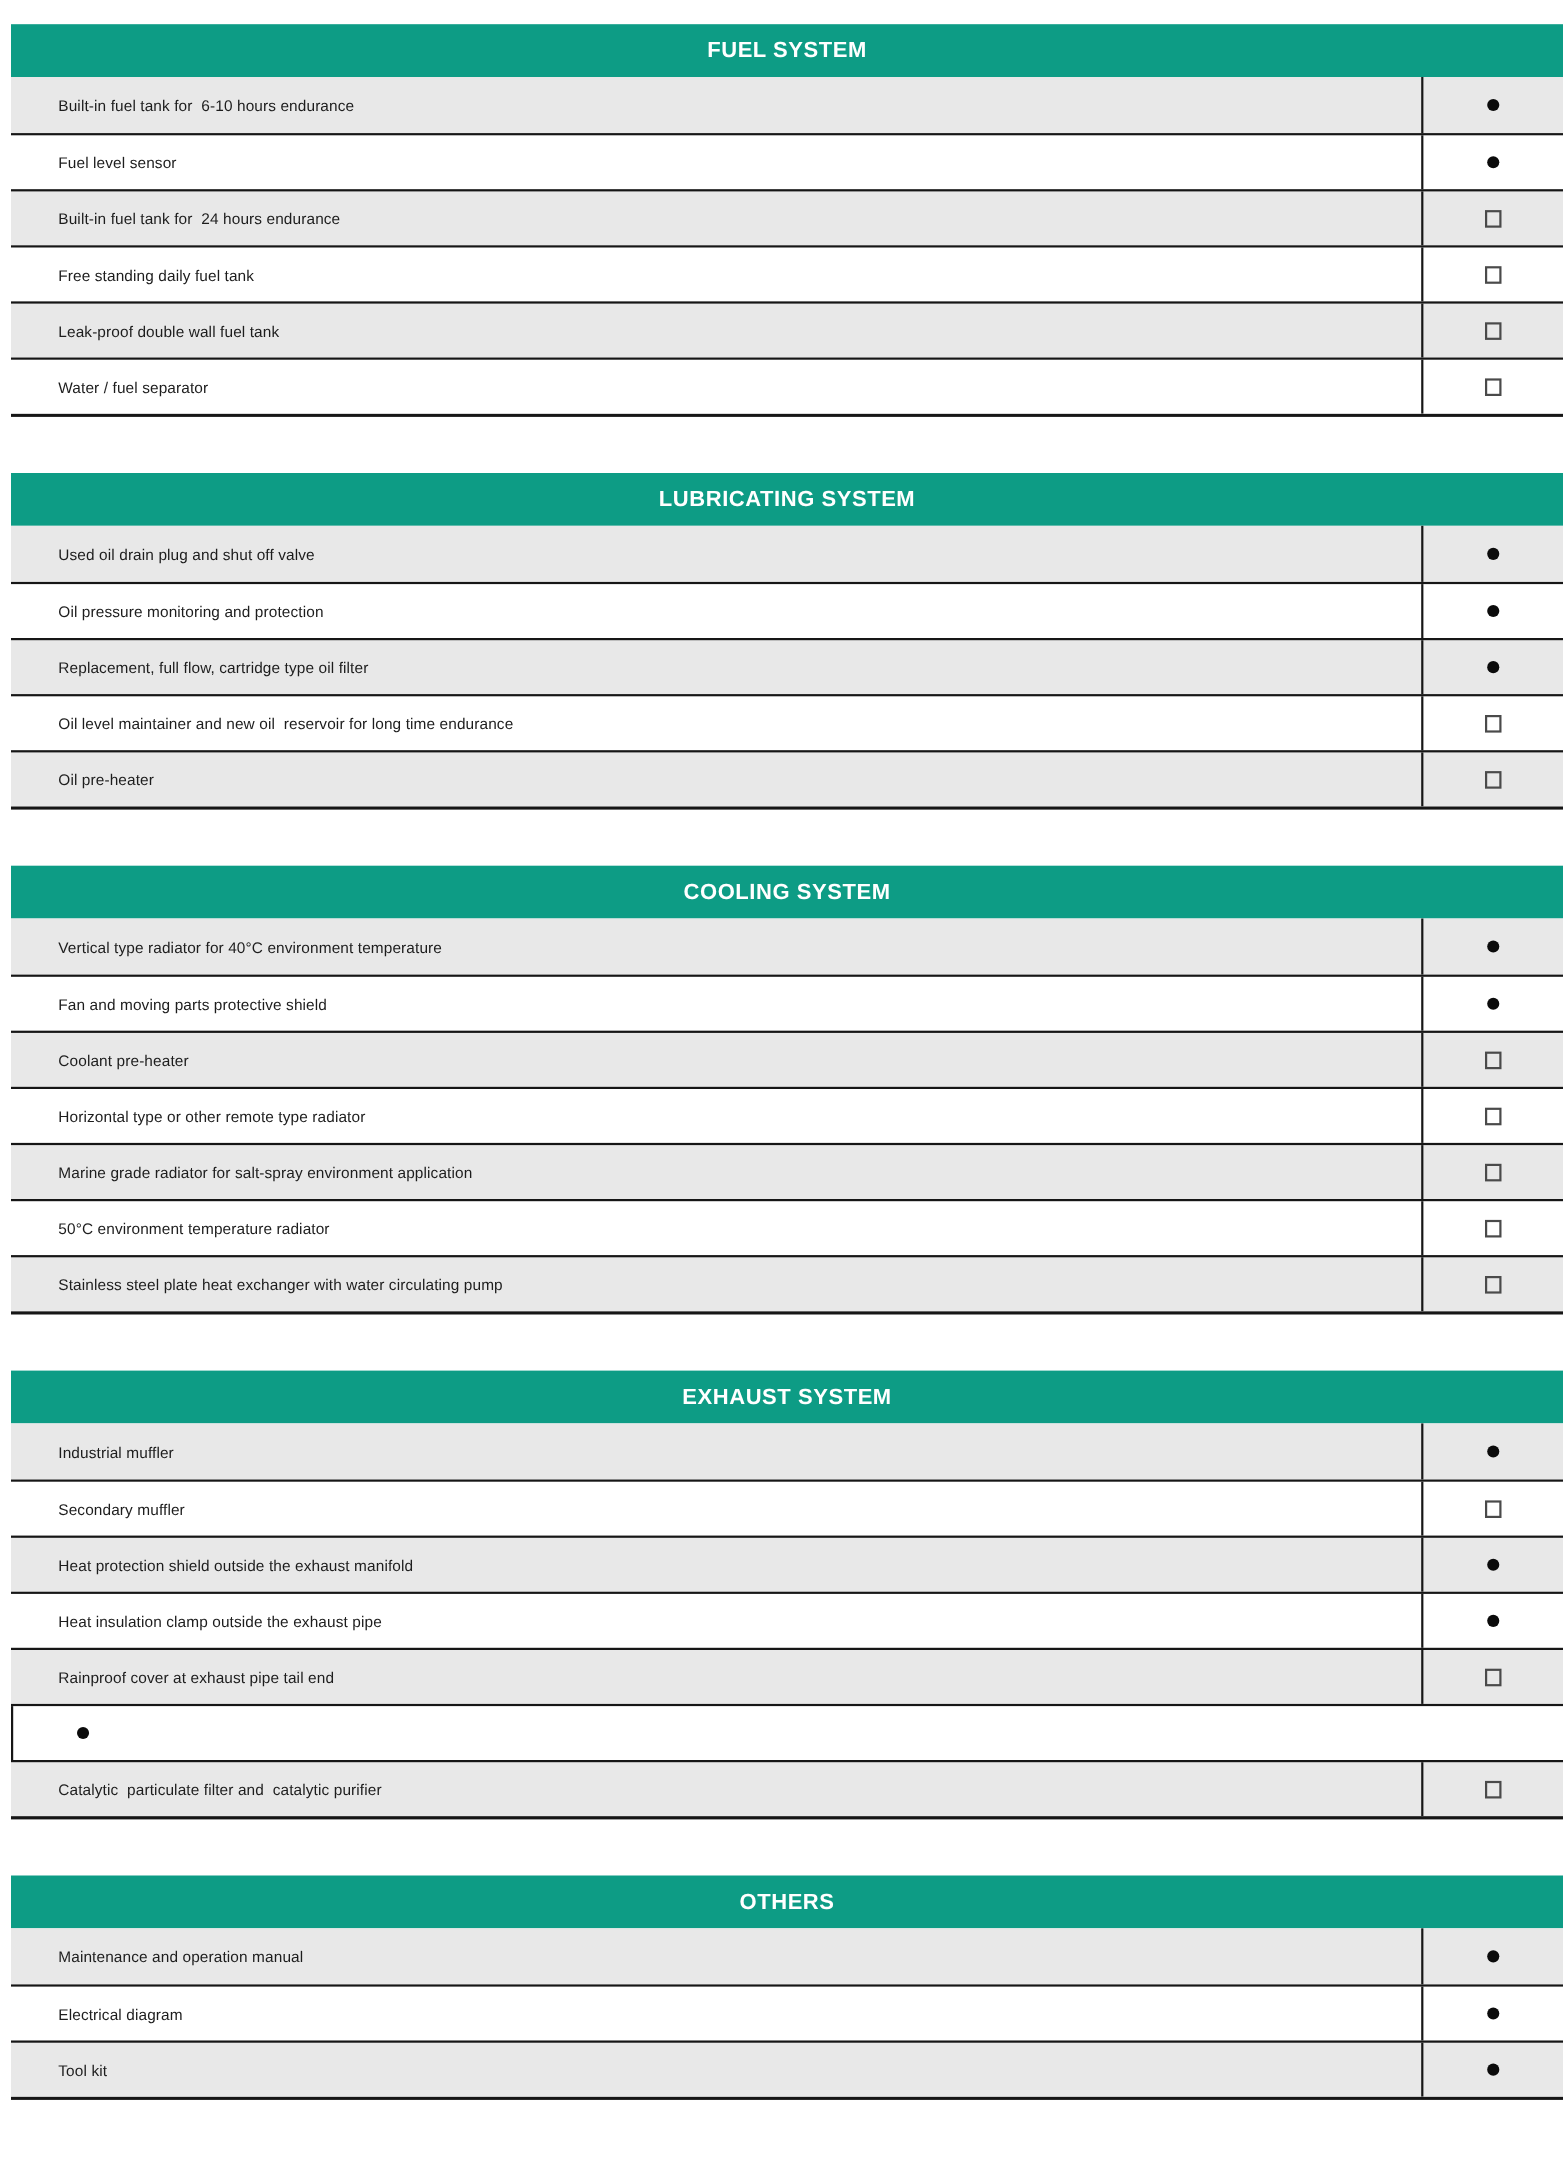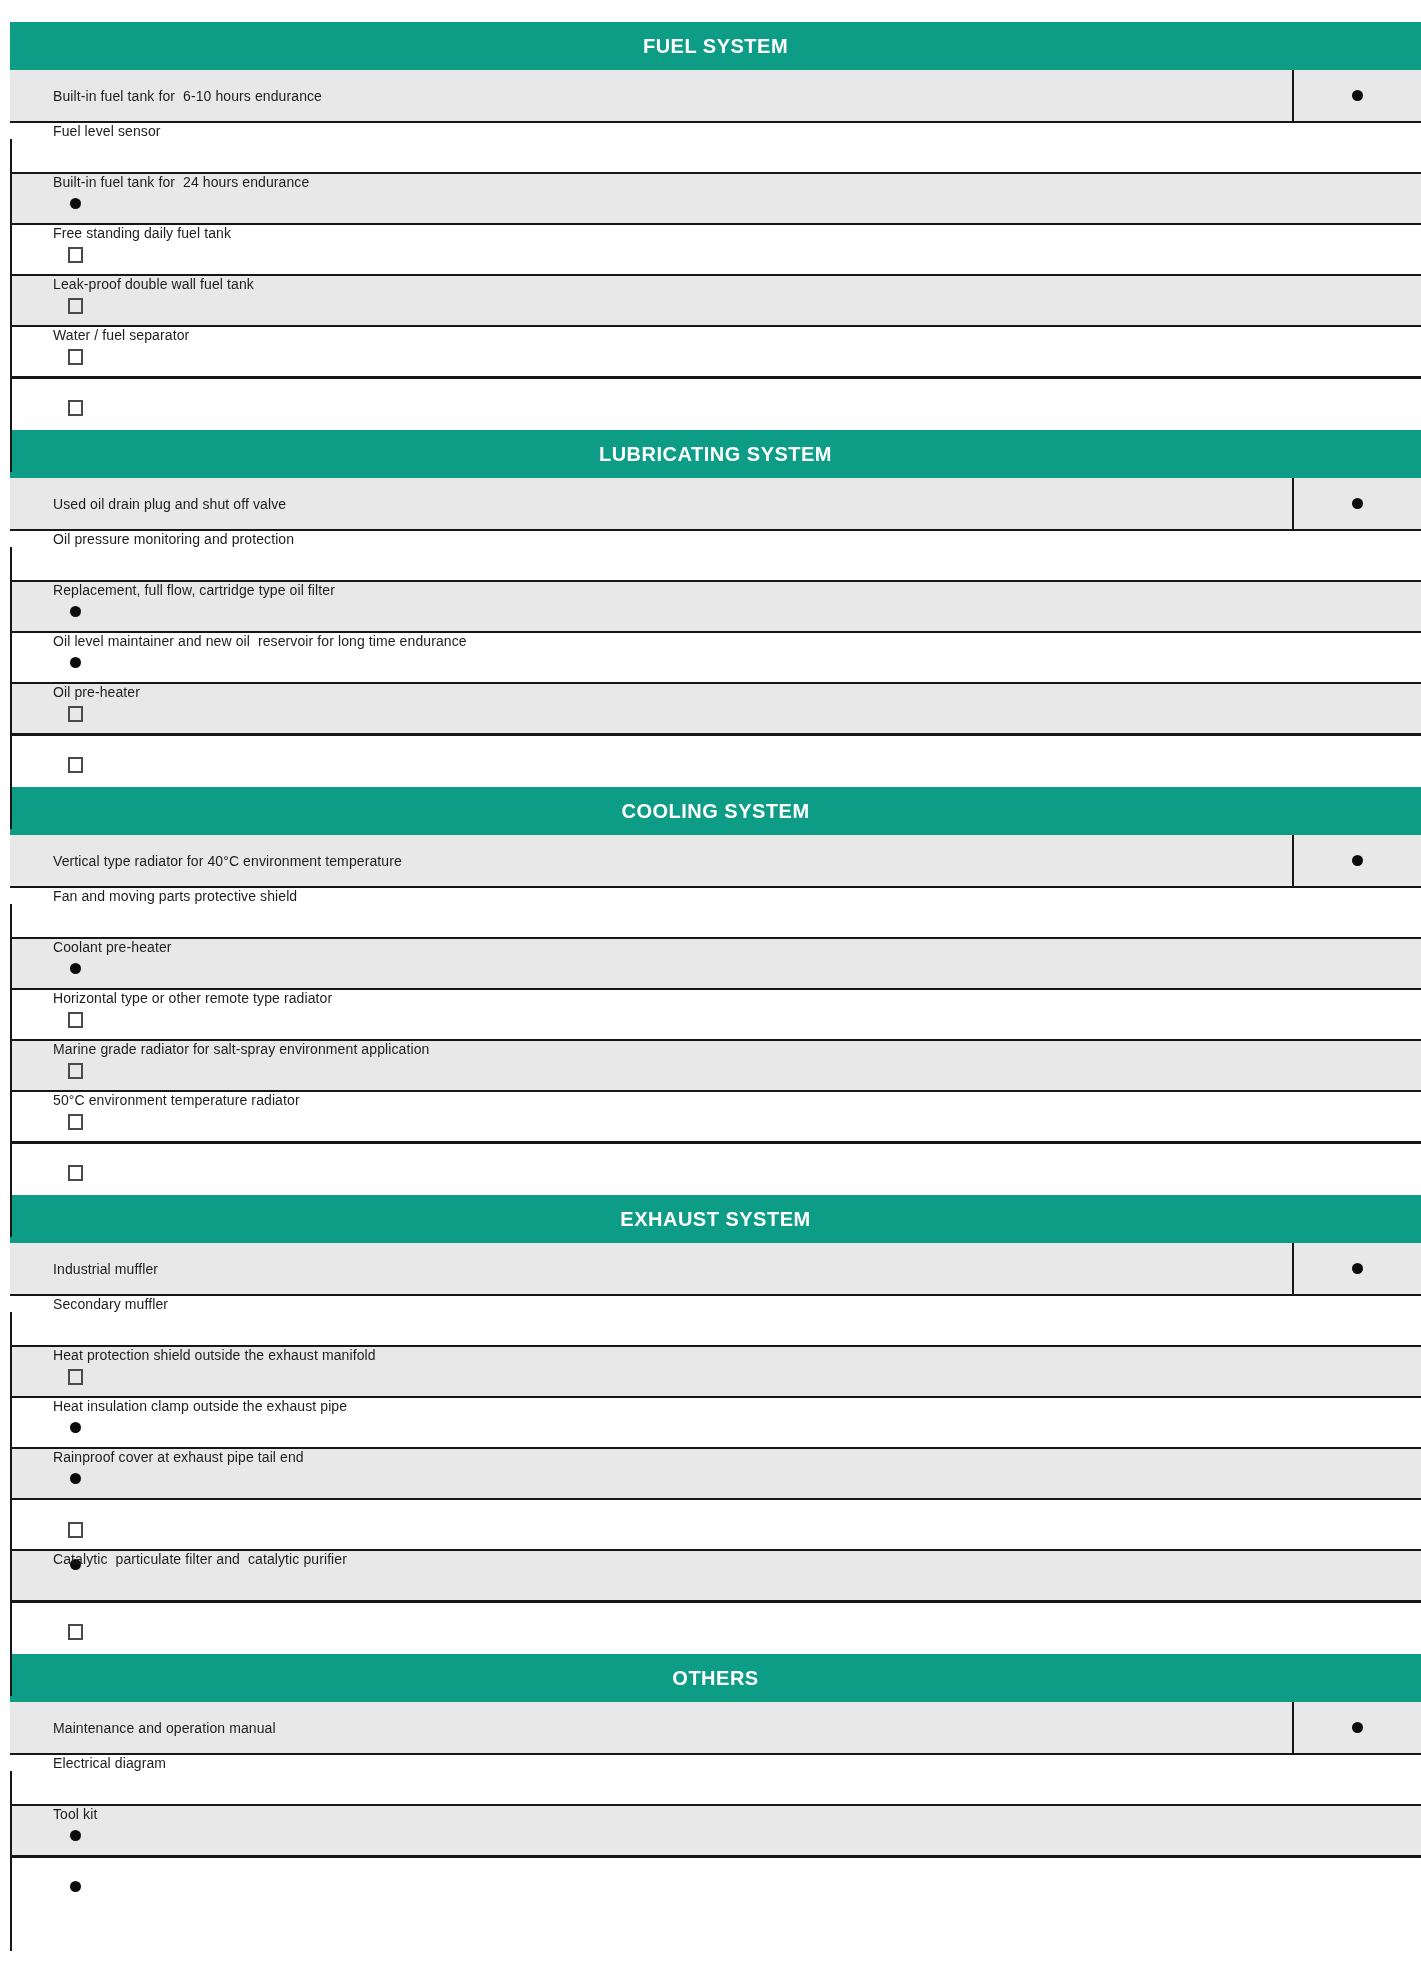--- a/index.html
+++ b/index.html
@@ -42,21 +42,20 @@
   .rows{
     border-bottom:3px solid var(--line);
   }
   .row{
     display:flex;
     height:51px;
     align-items:stretch;
   }
   .row + .row{
     border-top:2px solid var(--line);
-    flex-direction:column;
   }
   .row:nth-child(odd){background:var(--row-alt);}
   .row:nth-child(even){background:var(--row);}
   .cell{display:flex;align-items:center;}
   .label{
     flex:1 1 auto;
     width:1282px;
     padding-left:43px;
     padding-right:20px;
     font-size:14px;
@@ -213,20 +212,26 @@
             </div>
   </div>
 
   <div class="row">
     <div class="cell label">50°C environment temperature radiator</div>
     <div class="cell status">
               <span class="box"></span>
             </div>
   </div>
 
+  <div class="row">
+    <div class="cell label">Stainless steel plate heat exchanger with water circulating pump</div>
+    <div class="cell status">
+              <span class="box"></span>
+            </div>
+  </div>
 </div>
   </section>
 
   <section class="spec-table">
     <div class="header">EXHAUST SYSTEM</div>
     <div class="rows">
   <div class="row">
     <div class="cell label">Industrial muffler</div>
     <div class="cell status">
               <span class="dot"></span>

